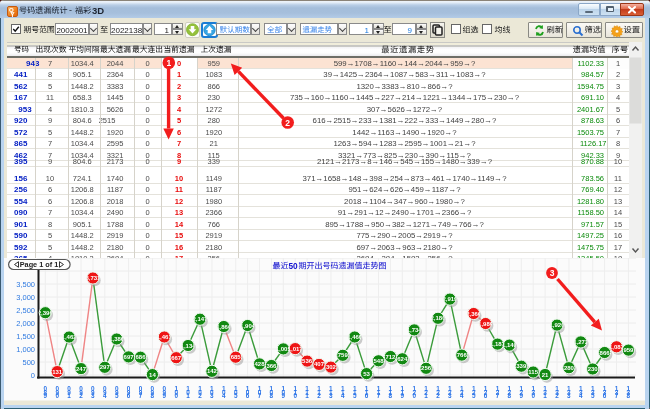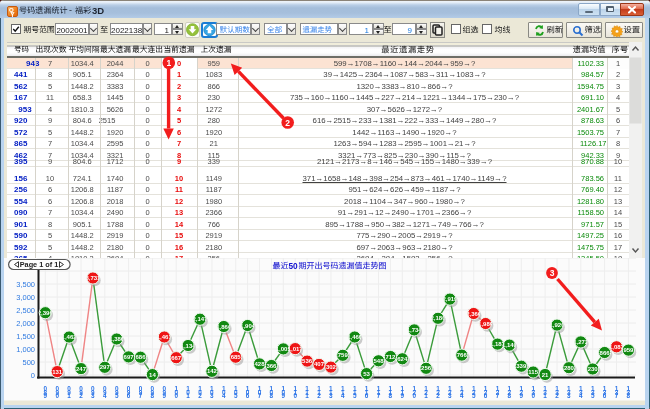--- a/index.html
+++ b/index.html
@@ -234,37 +234,37 @@
 <span class="cell red" style="left:154.0px;width:36.0px;position:absolute;font-weight:bold">8</span>
 <span class="cell" style="left:186.5px;width:40.5px;position:absolute;">115</span>
 <span class="cell trend" style="left:230.5px;width:334.0px;position:absolute;">3321→773→825→230→390→115→?</span>
 <span class="cell grn" style="left:564.5px;width:35.5px;position:absolute;padding-right:3px;box-sizing:border-box">942.33</span>
 <span class="cell" style="left:600.0px;width:22.0px;position:absolute;">9</span>
 </div>
 <div class="row" style="top:114px;">
 <span class="cell num" style="left:0.0px;width:27.5px;position:absolute;">395</span>
 <span class="cell" style="left:26.5px;width:33.0px;position:absolute;">9</span>
 <span class="cell" style="left:59.0px;width:32.5px;position:absolute;">804.6</span>
-<span class="cell" style="left:91.0px;width:34.0px;position:absolute;">1712</span>
+<span class="cell" style="left:91.0px;width:34.0px;position:absolute;">2173</span>
 <span class="cell" style="left:127.0px;width:27.0px;position:absolute;">0</span>
 <span class="cell red" style="left:154.0px;width:36.0px;position:absolute;font-weight:bold">9</span>
 <span class="cell" style="left:186.5px;width:40.5px;position:absolute;">339</span>
 <span class="cell trend" style="left:230.5px;width:334.0px;position:absolute;">2121→2173→8→146→545→155→1480→339→?</span>
 <span class="cell grn" style="left:564.5px;width:35.5px;position:absolute;padding-right:3px;box-sizing:border-box">870.88</span>
 <span class="cell" style="left:600.0px;width:22.0px;position:absolute;">10</span>
 </div>
 <div class="row" style="top:130.40px;">
 <span class="cell num" style="left:0.0px;width:27.5px;position:absolute;">156</span>
 <span class="cell" style="left:26.5px;width:33.0px;position:absolute;">10</span>
 <span class="cell" style="left:59.0px;width:32.5px;position:absolute;">724.1</span>
 <span class="cell" style="left:91.0px;width:34.0px;position:absolute;">1740</span>
 <span class="cell" style="left:127.0px;width:27.0px;position:absolute;">0</span>
 <span class="cell red" style="left:154.0px;width:36.0px;position:absolute;font-weight:bold">10</span>
 <span class="cell" style="left:186.5px;width:40.5px;position:absolute;">1149</span>
-<span class="cell trend" style="left:230.5px;width:334.0px;position:absolute;text-decoration:underline;">371→1658→148→398→254→873→461→1740→1149→?</span>
+<span class="cell trend" style="left:230.5px;width:334.0px;position:absolute;">371→1658→148→398→254→873→461→1740→1149→?</span>
 <span class="cell grn" style="left:564.5px;width:35.5px;position:absolute;padding-right:3px;box-sizing:border-box">783.56</span>
 <span class="cell" style="left:600.0px;width:22.0px;position:absolute;">11</span>
 </div>
 <div class="row" style="top:141.89px;">
 <span class="cell num" style="left:0.0px;width:27.5px;position:absolute;">256</span>
 <span class="cell" style="left:26.5px;width:33.0px;position:absolute;">6</span>
 <span class="cell" style="left:59.0px;width:32.5px;position:absolute;">1206.8</span>
 <span class="cell" style="left:91.0px;width:34.0px;position:absolute;">1187</span>
 <span class="cell" style="left:127.0px;width:27.0px;position:absolute;">0</span>
 <span class="cell red" style="left:154.0px;width:36.0px;position:absolute;font-weight:bold">11</span>

